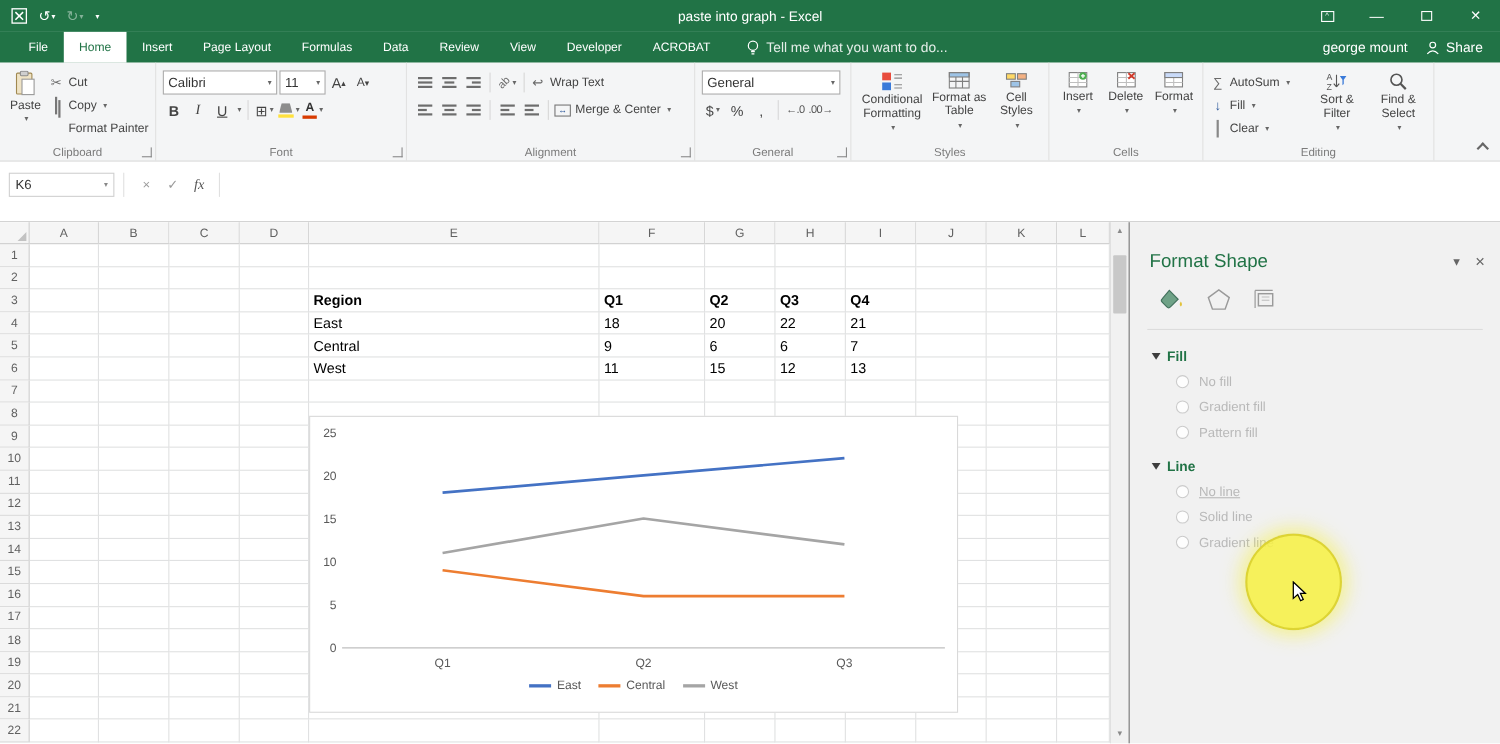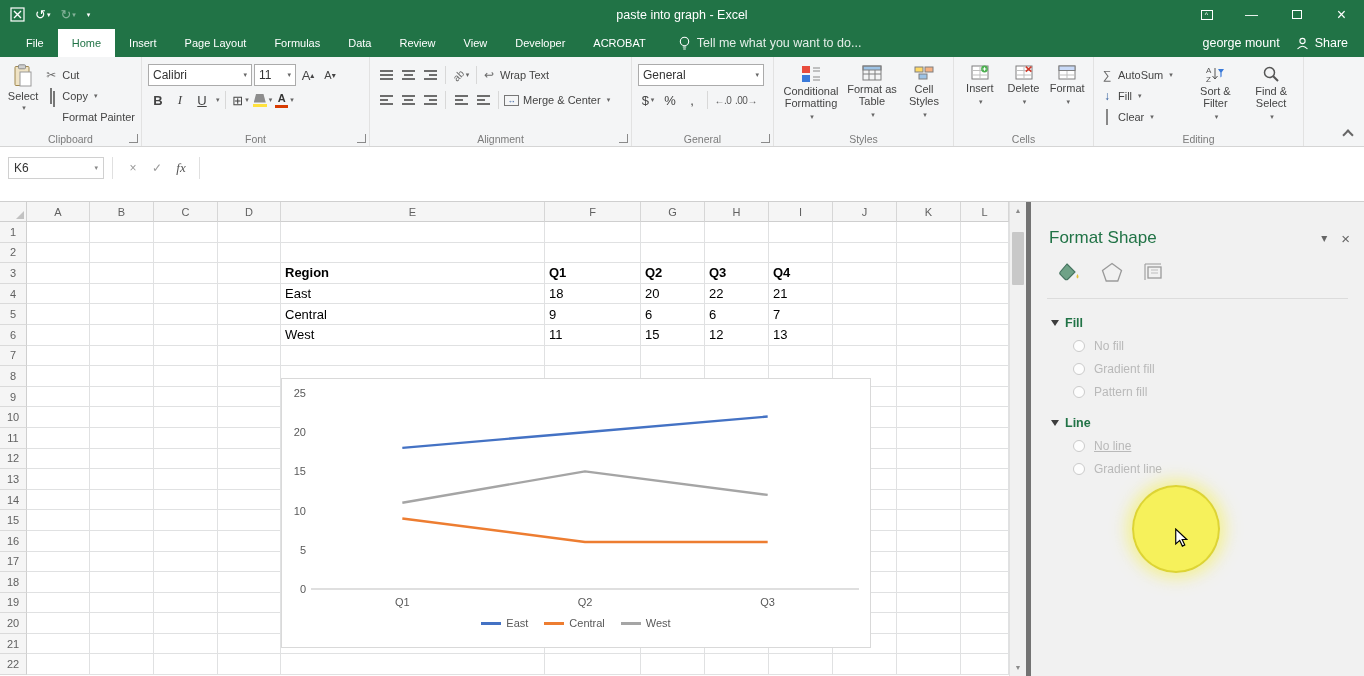--- a/index.html
+++ b/index.html
@@ -106,21 +106,21 @@
 
   
   .chart-box{position:absolute;left:281px;top:176px;width:590px;height:270px;background:#fff;border:1px solid #d9d9d9;z-index:5}
   .chart-box svg{display:block}
   svg text.ax{font-family:"Liberation Sans",sans-serif;font-size:11px;fill:#595959}
   .legend{display:flex;justify-content:center;align-items:center;gap:16px;margin-top:2px;font-size:11px;color:#595959}
   .legend .li{display:flex;align-items:center;gap:5px}
   .legend .sw{width:20px;height:3px;display:inline-block}
 
   
-  .pane{position:absolute;left:1026px;top:202px;width:338px;height:474px;background:#f1f1f1;border-left:5px solid #737373}
+  .pane{position:absolute;left:1026px;top:202px;width:338px;height:474px;background:#f1f1f1;border-left:1px solid #737373}
   .pane-header{display:flex;align-items:center;padding:26px 14px 0 18px}
   .pane-title{font-size:17px;color:#217346}
   .pane-hbtns{margin-left:auto;display:flex;gap:14px;align-items:center}
   .pane-hbtns span{color:#666;font-size:12px}
   .pane-icons{display:flex;gap:20px;padding:14px 0 0 26px;align-items:center}
   .pane-divider{height:1px;background:#dcdcdc;margin:12px 16px 0 16px}
   .pane-sec{margin:16px 0 0 20px}
   .psec-head{display:flex;align-items:center;gap:6px}
   .psec-head .tri{width:0;height:0;border:4px solid transparent;border-top:6px solid #3d3d3d;margin-top:5px}
   .psec-title{font-size:12.5px;font-weight:bold;color:#217346}
@@ -206,21 +206,21 @@
   <div class="ribbon">
 
     <div class="rgroup" style="width:142px">
       <div class="grow">
         <div class="bigbtn">
           <svg width="20" height="24" viewBox="0 0 20 24">
             <rect x="2" y="2.5" width="14" height="19" rx="1" fill="#efe3c5" stroke="#a08850"></rect>
             <rect x="5.5" y="0.8" width="7" height="4" rx="1" fill="#cfcfcf" stroke="#8c8c8c"></rect>
             <rect x="7" y="8" width="11" height="14" fill="#ffffff" stroke="#9a9a9a"></rect>
           </svg>
-          <span>Select</span>
+          <span>Paste</span>
           <span class="dd">▾</span>
         </div>
         <div class="smallcol">
           <div class="smallbtn">
               <span class="sic">✂</span>
               <span>Cut</span>
             </div>
           <div class="smallbtn">
               <span class="sic"><span class="ic-copy"></span></span>
               <span>Copy</span>
@@ -927,20 +927,24 @@
           <div class="psec-head">
             <span class="tri"></span>
             <span class="psec-title">Line</span>
           </div>
           <div class="popt">
             <span class="radio"></span>
             <span class="plbl u">No line</span>
           </div>
           <div class="popt">
             <span class="radio"></span>
+            <span class="plbl">Solid line</span>
+          </div>
+          <div class="popt">
+            <span class="radio"></span>
             <span class="plbl">Gradient line</span>
           </div>
         </div>
       </div>
   </div>
 
   <div class="cursor-highlight"></div>
   <svg class="cursor" width="14" height="20" viewBox="0 0 12 19">
     <path d="M1 1 L1 15.2 L4.8 11.8 L7.3 17.2 L9.6 16.1 L7.1 10.9 L11.5 10.9 Z" fill="#ffffff" stroke="#000000" stroke-width="1.1"></path>
   </svg>

